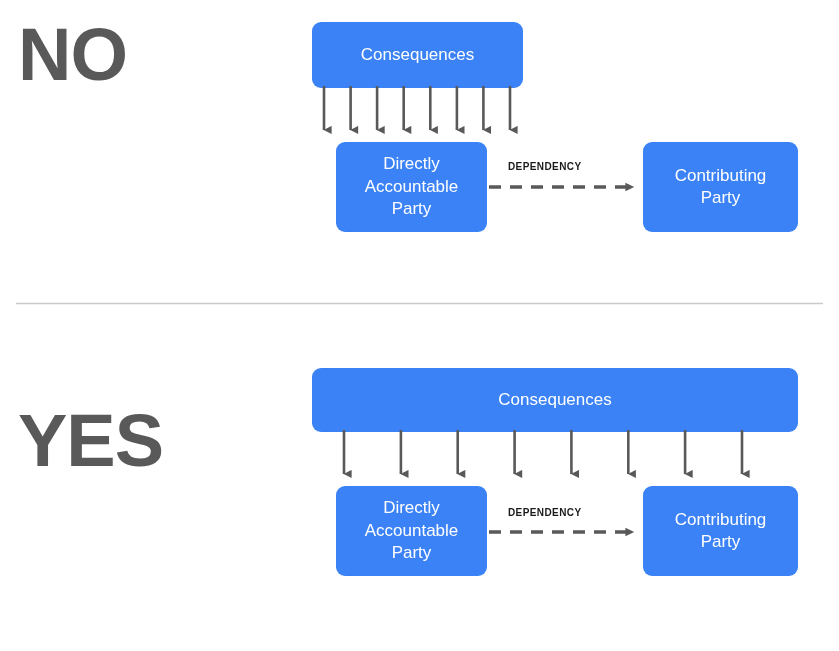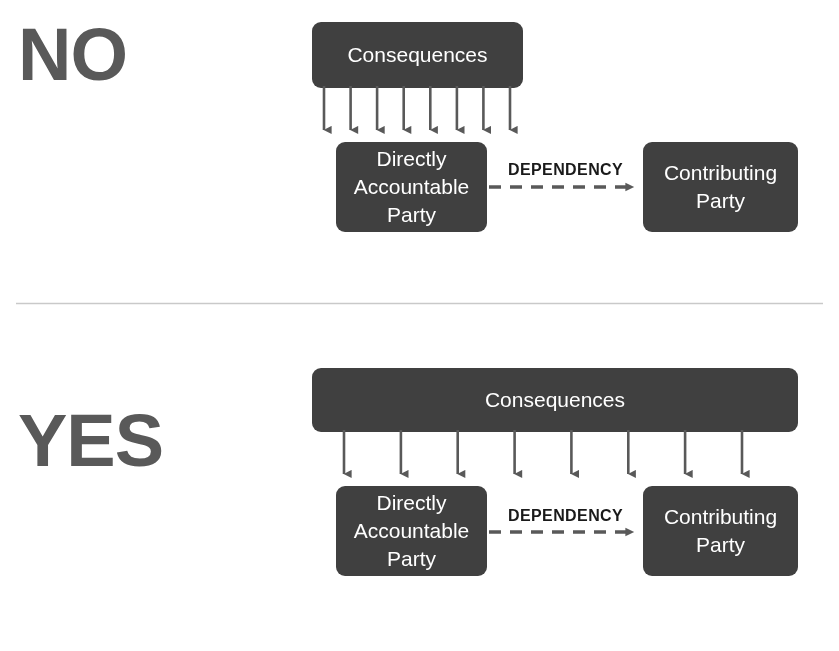--- a/index.html
+++ b/index.html
@@ -28,25 +28,25 @@
     line-height: 1;
     white-space: nowrap;
     user-select: none;
   }
   #verdict-no  { left: 18px; top: 18px;  font-size: 74px; }
   #verdict-yes { left: 18px; top: 404px; font-size: 74px; }
 
   
   .node-box {
     position: absolute;
-    background: #404040;
+    background: #3b82f6;
     border-radius: 9px;
     color: #ffffff;
     font-family: "Liberation Sans", sans-serif;
-    font-size: 21px;
+    font-size: 17px;
     line-height: 1.32;
     text-align: center;
     display: flex;
     align-items: center;
     justify-content: center;
     box-sizing: border-box;
     padding: 4px 8px;
     white-space: pre-line;
   }
 
@@ -68,21 +68,21 @@
     width: 839px;
     height: 651px;
     pointer-events: none;
   }
 
   
   .dependency-label {
     position: absolute;
     font-family: "Liberation Sans", sans-serif;
     font-weight: bold;
-    font-size: 16px;
+    font-size: 10px;
     color: #1a1a1a;
     letter-spacing: 0.4px;
     white-space: nowrap;
     text-align: center;
   }
   #no-dependency-label  { left: 508px; top: 161px; }
   #yes-dependency-label { left: 508px; top: 507px; }
 
   
   #footer {

